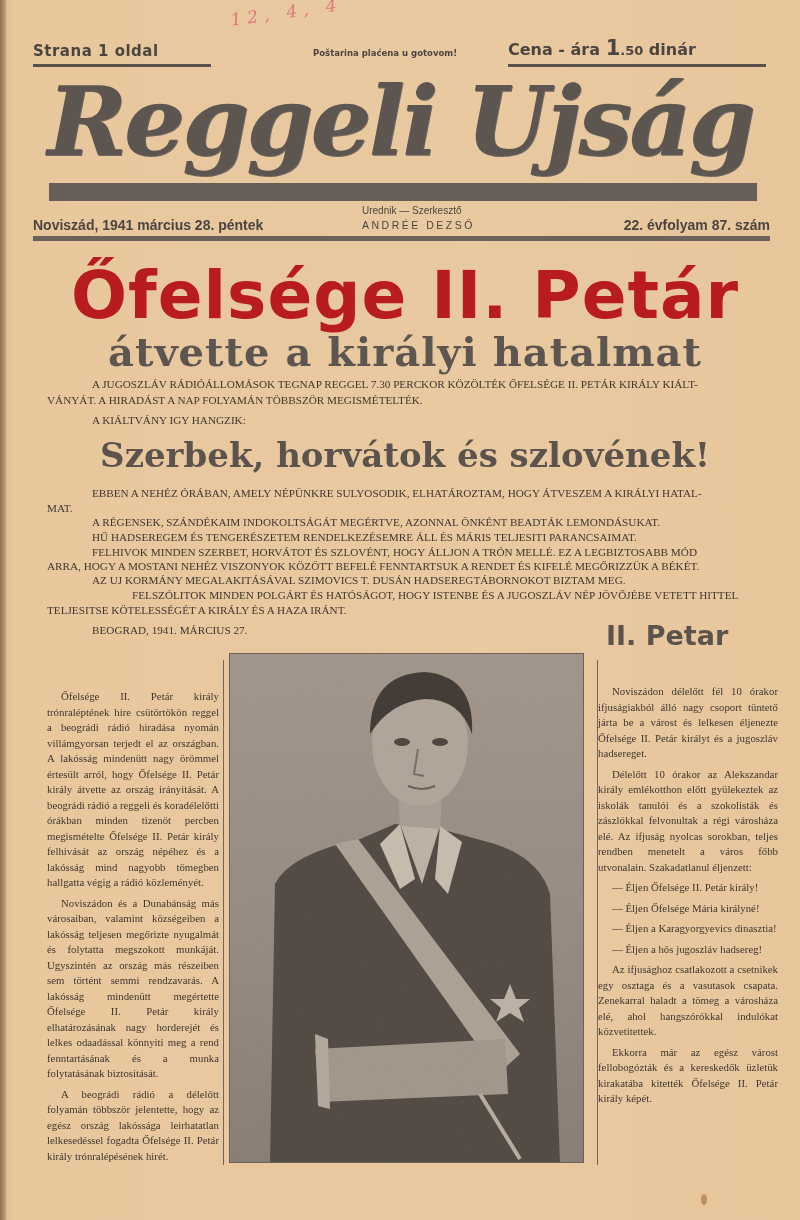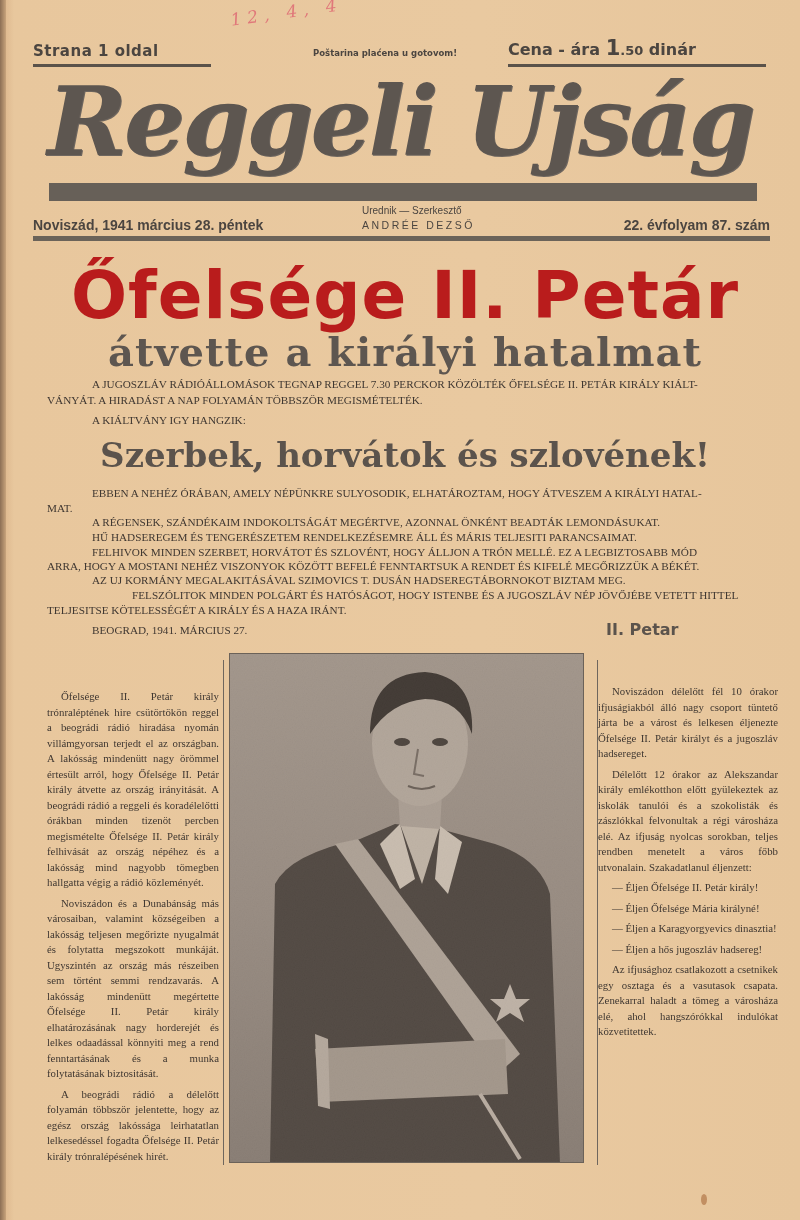--- a/index.html
+++ b/index.html
@@ -85,21 +85,21 @@
   }
   .photo-bg { position: absolute; inset: 0; background: linear-gradient(180deg, #a89c91 0%, #9d9187 50%, #8c8178 100%); }
   .col {
     position: absolute; font-family: "Liberation Serif", serif; font-size: 10.8px;
     line-height: 15.5px; color: #3f3731; text-align: justify; margin-top: 24px;
   }
   .col p { text-indent: 14px; margin-bottom: 5px; }
   .col-rule { position: absolute; width: 1px; background: #6f665d; }
   .side-head {
     position: absolute; left: 606px; top: 620px; font-family: "DejaVu Sans", sans-serif;
-    font-weight: bold; font-size: 16px; color: #5b534c;
+    font-weight: bold; font-size: 27px; color: #5b534c;
   }
   .stain { position: absolute; left: 701px; top: 1194px; width: 6px; height: 11px; border-radius: 50%; background: #c28f62; }
 </style>
 </head>
 <body>
 
 <div class="paper"></div>
 <div class="margin-edge"></div>
 <div class="pencil-mark">12, 4, 4</div>
 
@@ -188,21 +188,22 @@
 
     <path d="M250 440 L290 505" stroke="#c1b5a9" stroke-width="4"></path>
     <rect x="0" y="0" width="355" height="510" fill="#8a7e74" opacity="0.12" filter="url(#grain)"></rect>
   </svg>
 </div>
 
 <div class="col-rule" style="left:597px; top:660px; height:505px;"></div>
 <div class="side-head">II. Petar</div>
 <div class="col" style="left:598px; top:660px; width:180px;">
   <p>Noviszádon délelőtt fél 10 órakor ifjuságiakból álló nagy csoport tüntető járta be a várost és lelkesen éljenezte Őfelsége II. Petár királyt és a jugoszláv hadsereget.</p>
-  <p>Délelőtt 12 órakor az Alekszandar király emlékotthon előtt gyülekeztek az iskolák tanulói és a szokolisták és zászlókkal felvonultak a régi városháza elé. Az ifjuság nyolcas sorokban, teljes rendben menetelt a város főbb utvonalain. Szakadatlanul éljenzett:</p>
+  <p>Délelőtt 10 órakor az Alekszandar király emlékotthon előtt gyülekeztek az iskolák tanulói és a szokolisták és zászlókkal felvonultak a régi városháza elé. Az ifjuság nyolcas sorokban, teljes rendben menetelt a város főbb utvonalain. Szakadatlanul éljenzett:</p>
   <p>— Éljen Őfelsége II. Petár király!</p>
   <p>— Éljen Őfelsége Mária királyné!</p>
   <p>— Éljen a Karagyorgyevics dinasztia!</p>
   <p>— Éljen a hős jugoszláv hadsereg!</p>
   <p>Az ifjusághoz csatlakozott a csetnikek egy osztaga és a vasutasok csapata. Zenekarral haladt a tömeg a városháza elé, ahol hangszórókkal indulókat közvetitettek.</p>
+  <p>Ekkorra már az egész várost fellobogózták és a kereskedők üzletük kirakatába kitették Őfelsége II. Petár király képét.</p>
 </div>
 
 <div class="stain"></div>
 
 </body></html>

